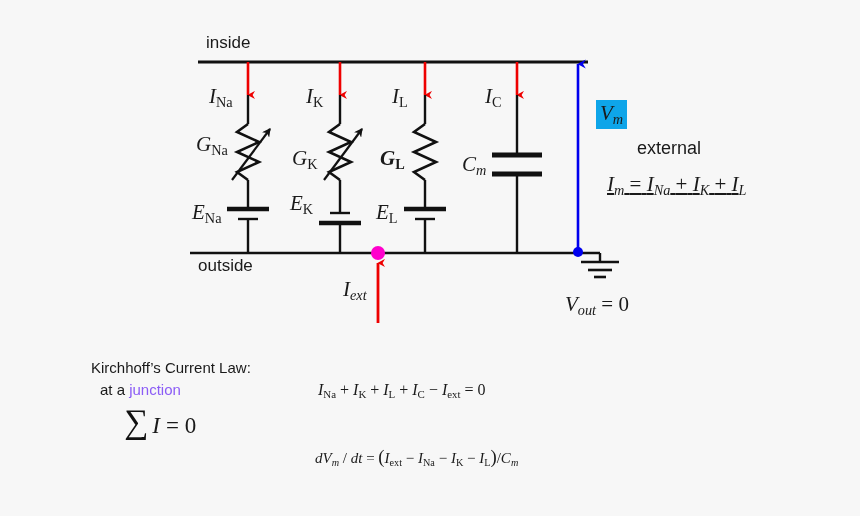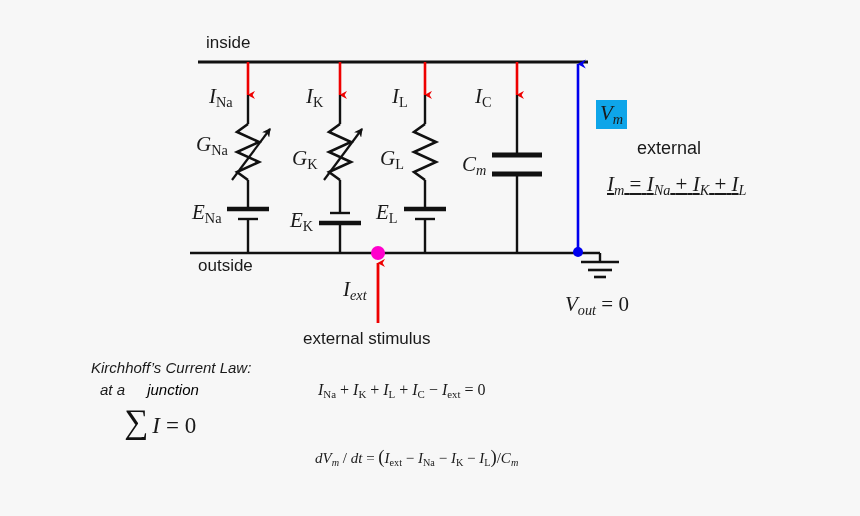--- a/index.html
+++ b/index.html
@@ -30,21 +30,20 @@
   
   .sans {
     font-family: "Liberation Sans", sans-serif;
     font-size: 17px;
     color: #1a1a1a;
   }
   .sans-sm {
     font-family: "Liberation Sans", sans-serif;
     font-size: 15px;
     color: #1a1a1a;
-    font-style: italic;
   }
   
   .math {
     font-family: "Liberation Serif", serif;
     font-style: italic;
     color: #1a1a1a;
   }
   .math-21 { font-size: 21px; }
   .math-23 { font-size: 23px; }
   .sub {
@@ -56,21 +55,21 @@
   .sub-i {
     font-size: 0.68em;
     font-style: italic;
     vertical-align: -0.28em;
     font-family: "Liberation Serif", serif;
   }
   .op {
     font-style: normal;
     font-family: "Liberation Serif", serif;
   }
-  .magenta { color: #000000; margin-left: 18px; }
+  .magenta { color: #8b5cf6; }
   .whitebox {
     background: #0ea5e9;
     padding: 1px 4px;
   }
   .sigma {
     font-family: "Liberation Serif", serif;
     font-style: normal;
     font-size: 34px;
     line-height: 1;
   }
@@ -165,35 +164,35 @@
   <div class="lbl math math-21" style="left:192px; top:200px;">
     <span>E</span><span class="sub">Na</span>
   </div>
 
   <div class="lbl math math-21" style="left:306px; top:84px;">
     <span>I</span><span class="sub">K</span>
   </div>
   <div class="lbl math math-21" style="left:292px; top:146px;">
     <span>G</span><span class="sub">K</span>
   </div>
-  <div class="lbl math math-21" style="left:290px; top:208px;">
+  <div class="lbl math math-21" style="left:290px; top:191px;">
     <span>E</span><span class="sub">K</span>
   </div>
 
   <div class="lbl math math-21" style="left:392px; top:84px;">
     <span>I</span><span class="sub">L</span>
   </div>
-  <div class="lbl math math-21" style="left:380px; top:146px;">
+  <div class="lbl math math-21" style="left:380px; top:146px;font-weight:bold;">
     <span>G</span><span class="sub">L</span>
   </div>
   <div class="lbl math math-21" style="left:376px; top:200px;">
     <span>E</span><span class="sub">L</span>
   </div>
 
-  <div class="lbl math math-21" style="left:475px; top:84px;">
+  <div class="lbl math math-21" style="left:485px; top:84px;">
     <span>I</span><span class="sub">C</span>
   </div>
   <div class="lbl math math-21" style="left:462px; top:152px;">
     <span>C</span><span class="sub-i">m</span>
   </div>
 
   <div class="lbl math math-21 whitebox" style="left:596px; top:100px;">
     <span>V</span><span class="sub-i">m</span>
   </div>
 
@@ -204,21 +203,20 @@
   <div class="lbl sans" style="left:637px; top:138px; font-size:18px;">external</div>
 
   <div class="lbl math math-21" style="left:607px; top:172px;text-decoration:underline;">
     <span>I</span><span class="sub-i">m</span><span class="op">&nbsp;</span><span class="op">=</span><span class="op">&nbsp;</span><span>I</span><span class="sub-i">Na</span><span class="op">&nbsp;</span><span class="op">+</span><span class="op">&nbsp;</span><span>I</span><span class="sub-i">K</span><span class="op">&nbsp;</span><span class="op">+</span><span class="op">&nbsp;</span><span>I</span><span class="sub-i">L</span>
   </div>
 
   <div class="lbl math math-21" style="left:343px; top:277px;">
     <span>I</span><span class="sub-i">ext</span>
   </div>
 
-  <div class="lbl sans" style="left:303px; top:329px;">external stimulus</div>
 
   <div class="lbl sans-sm" style="left:91px; top:359px;">Kirchhoff’s Current Law:</div>
 
   <div class="lbl sans-sm" style="left:100px; top:381px;">
     <span>at a </span><span class="magenta">junction</span>
   </div>
 
   <div class="lbl" style="left:124px; top:405px;">
     <span class="sigma">∑</span><span class="math math-23" style="margin-left:4px;">I</span><span class="math math-23 op" style="margin-left:6px;">= 0</span>
   </div>

